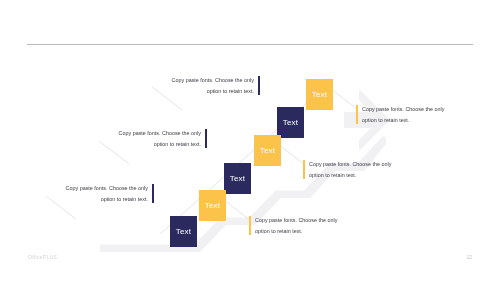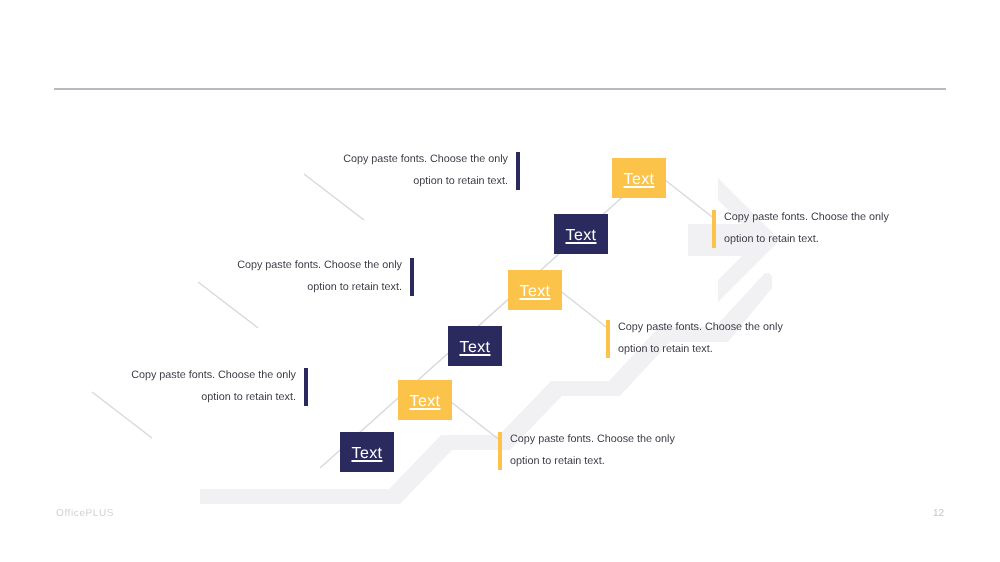--- a/index.html
+++ b/index.html
@@ -41,28 +41,27 @@
     left: 0;
     top: 40px;
     width: 500px;
     height: 225px;
   }
 
   
   .step-box {
     position: absolute;
     width: 27px;
-    height: 20px;
+    height: 31px;
     display: flex;
     align-items: center;
     justify-content: center;
     font-size: 8px;
     color: #ffffff;
     letter-spacing: 0.2px;
-    text-decoration: underline;
   }
   .step-box.navy  { background: #2b2a5e; }
   .step-box.gold  { background: #fbc34a; }
 
   
   .callout {
     position: absolute;
     font-size: 5.4px;
     line-height: 1.95;
     color: #3b3b46;

